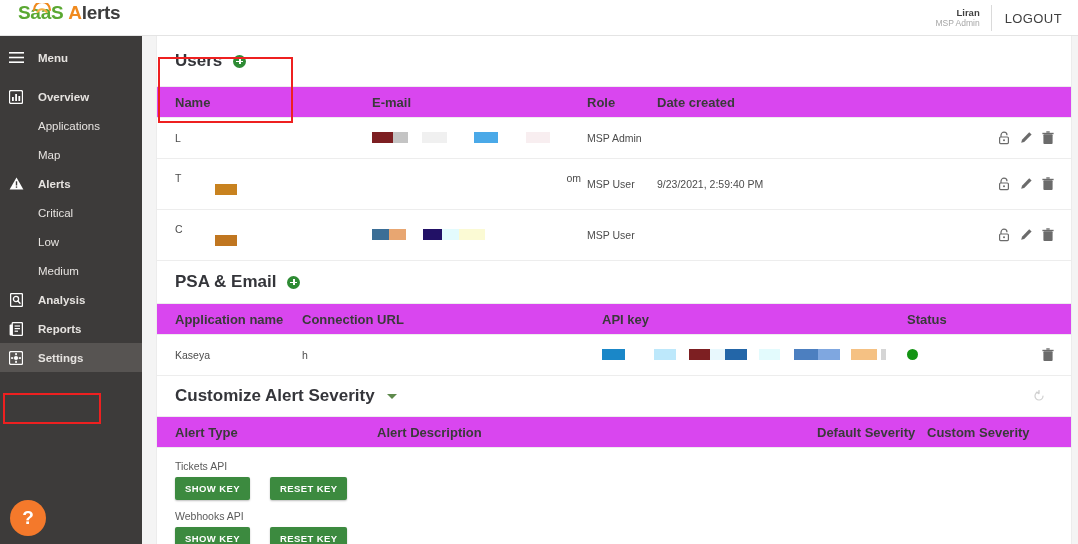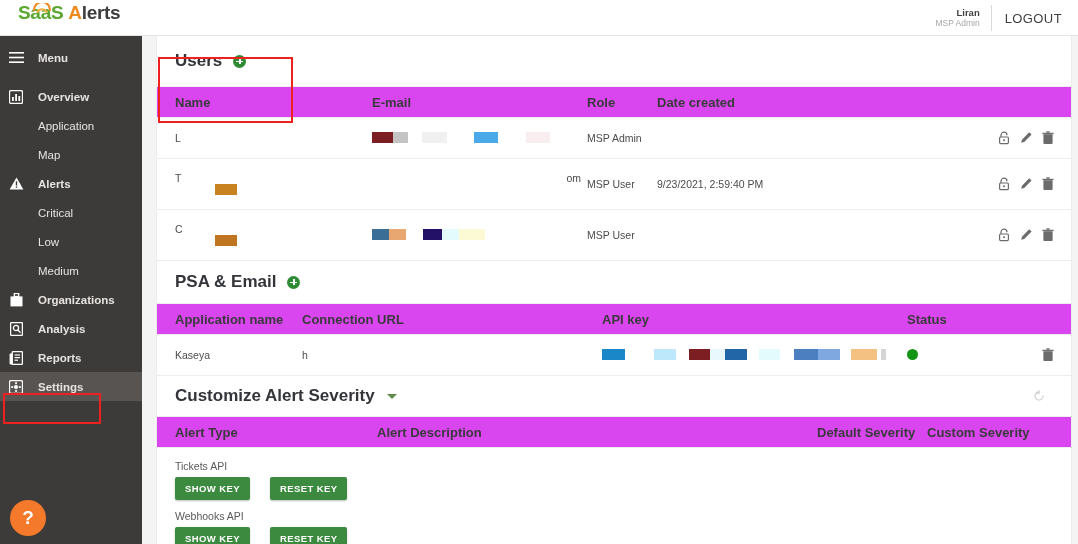--- a/index.html
+++ b/index.html
@@ -207,21 +207,21 @@
           <svg width="14" height="14" viewBox="0 0 14 14">
             <rect x="0.5" y="0.5" width="13" height="13" rx="1.5" fill="none" stroke="#ffffff" stroke-width="1.3"></rect>
             <rect x="3" y="7" width="1.8" height="4" fill="#ffffff"></rect>
             <rect x="6.2" y="4" width="1.8" height="7" fill="#ffffff"></rect>
             <rect x="9.4" y="6" width="1.8" height="5" fill="#ffffff"></rect>
           </svg>
         </span>
         <span class="nav-label">Overview</span>
       </div>
       <div class="nav-item sub">
-        <span class="nav-label">Application</span>
+        <span class="nav-label">Applications</span>
       </div>
       <div class="nav-item sub">
         <span class="nav-label">Map</span>
       </div>
       <div class="nav-item bold">
         <span class="nav-icon">
           <svg width="15" height="13" viewBox="0 0 15 13">
             <path d="M7.5 0.6 L14.4 12.4 H0.6 Z" fill="#ffffff"></path>
             <rect x="6.8" y="4.3" width="1.4" height="4.2" fill="#3d3b3a"></rect>
             <rect x="6.8" y="9.4" width="1.4" height="1.4" fill="#3d3b3a"></rect>
@@ -230,29 +230,20 @@
         <span class="nav-label">Alerts</span>
       </div>
       <div class="nav-item sub">
         <span class="nav-label">Critical</span>
       </div>
       <div class="nav-item sub">
         <span class="nav-label">Low</span>
       </div>
       <div class="nav-item sub">
         <span class="nav-label">Medium</span>
-      </div>
-      <div class="nav-item bold">
-        <span class="nav-icon">
-          <svg width="13" height="14" viewBox="0 0 13 14">
-            <rect x="4.3" y="0.5" width="4.4" height="3" fill="none" stroke="#ffffff" stroke-width="1.3"></rect>
-            <rect x="0.5" y="3.4" width="12" height="10" fill="#ffffff"></rect>
-          </svg>
-        </span>
-        <span class="nav-label">Organizations</span>
       </div>
       <div class="nav-item bold">
         <span class="nav-icon">
           <svg width="13" height="14" viewBox="0 0 13 14">
             <rect x="0.6" y="0.6" width="11.8" height="12.8" rx="1" fill="none" stroke="#ffffff" stroke-width="1.3"></rect>
             <circle cx="6" cy="6" r="2.6" fill="none" stroke="#ffffff" stroke-width="1.3"></circle>
             <line x1="7.9" y1="8" x2="10" y2="10.2" stroke="#ffffff" stroke-width="1.4" stroke-linecap="round"></line>
           </svg>
         </span>
         <span class="nav-label">Analysis</span>

